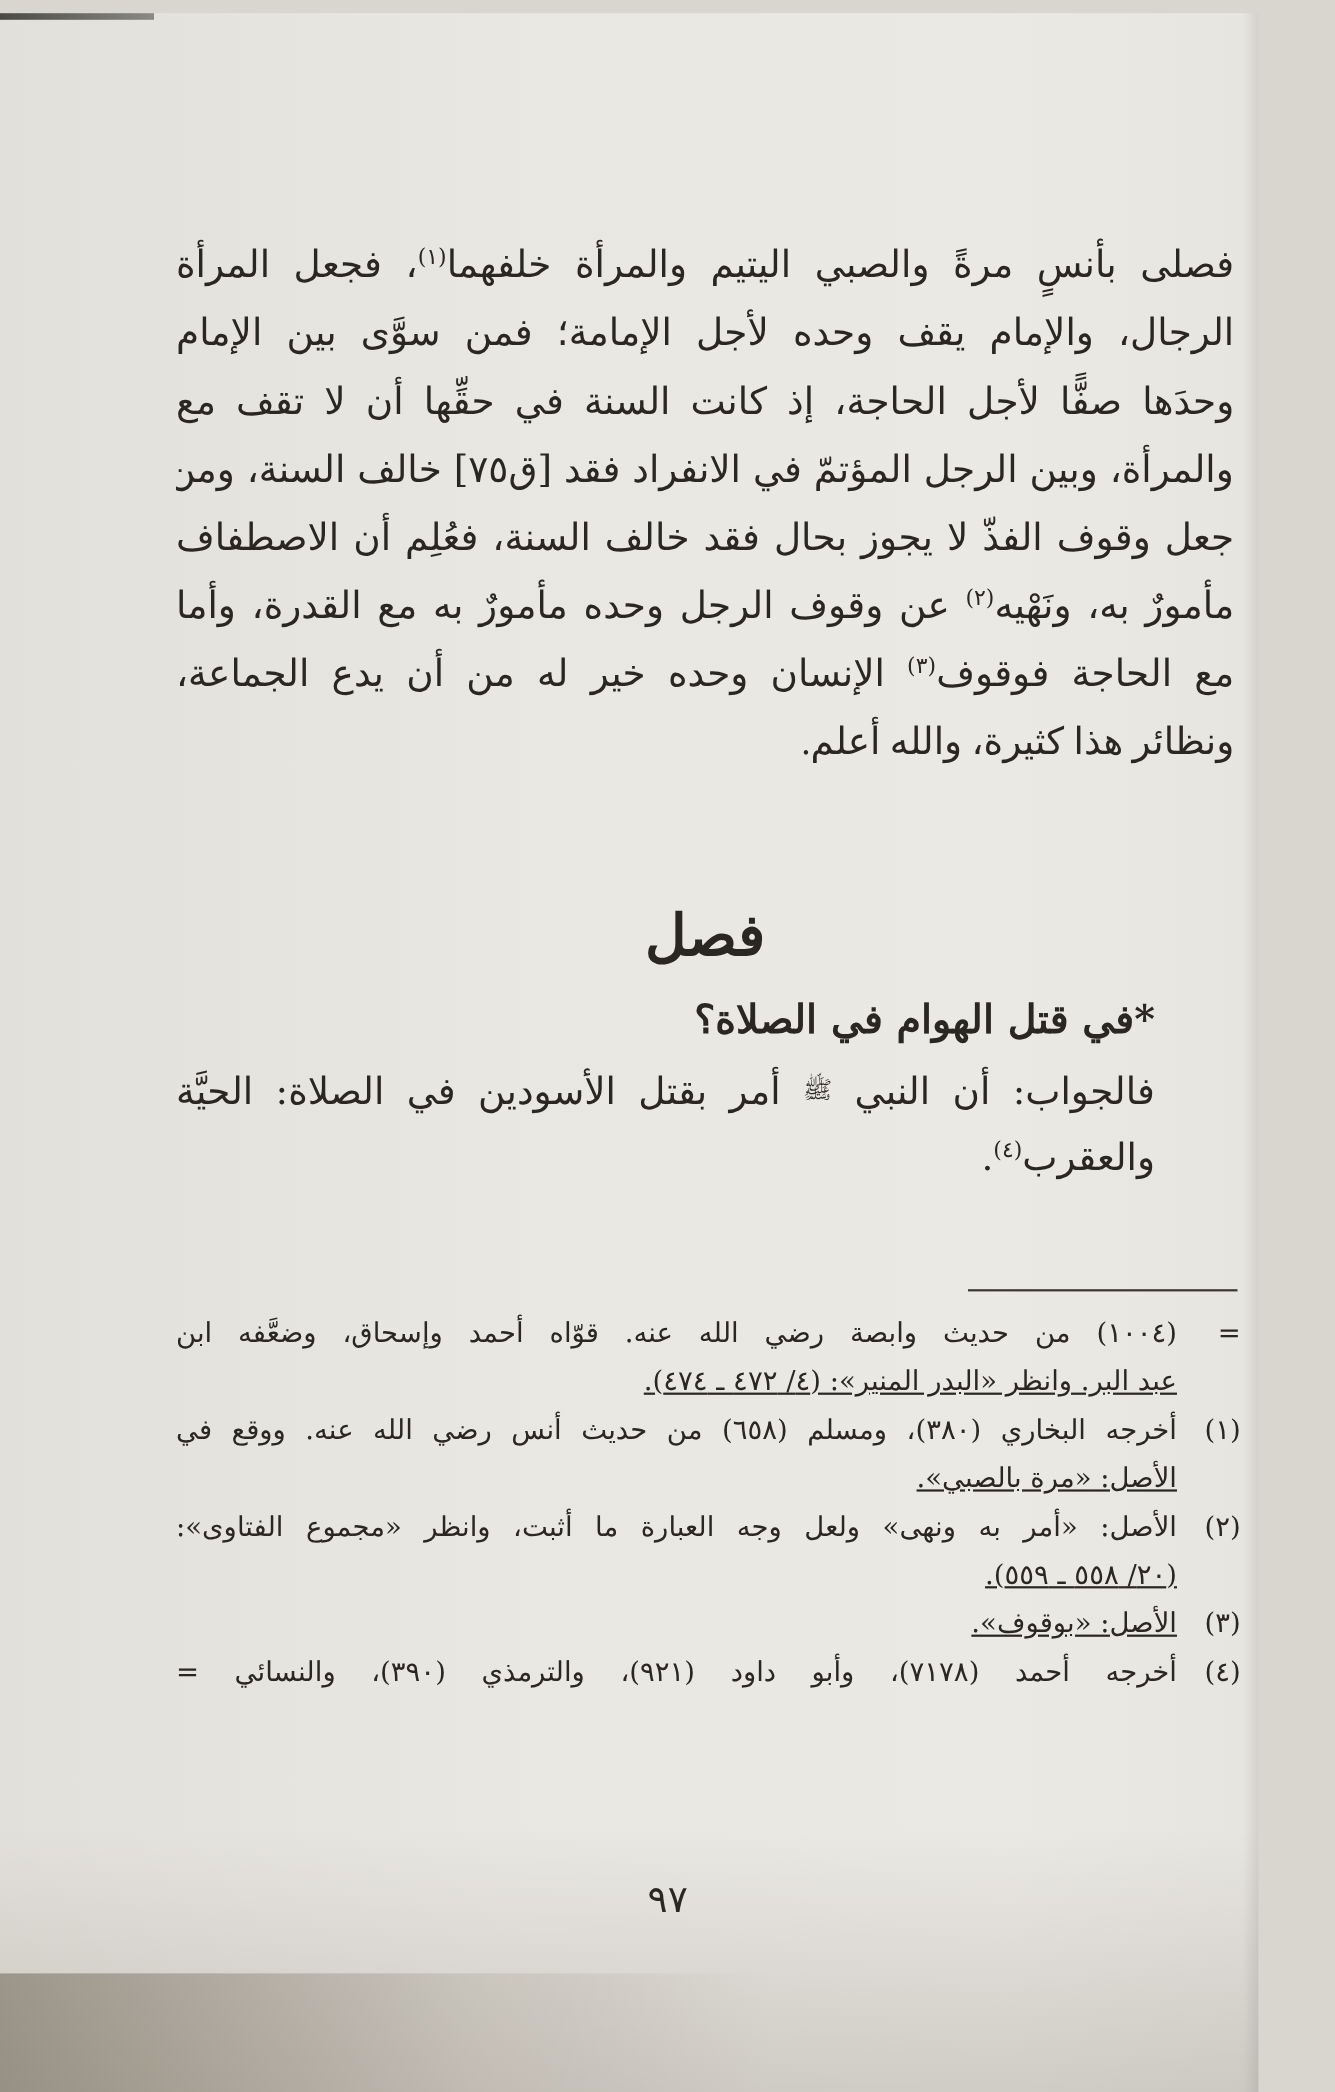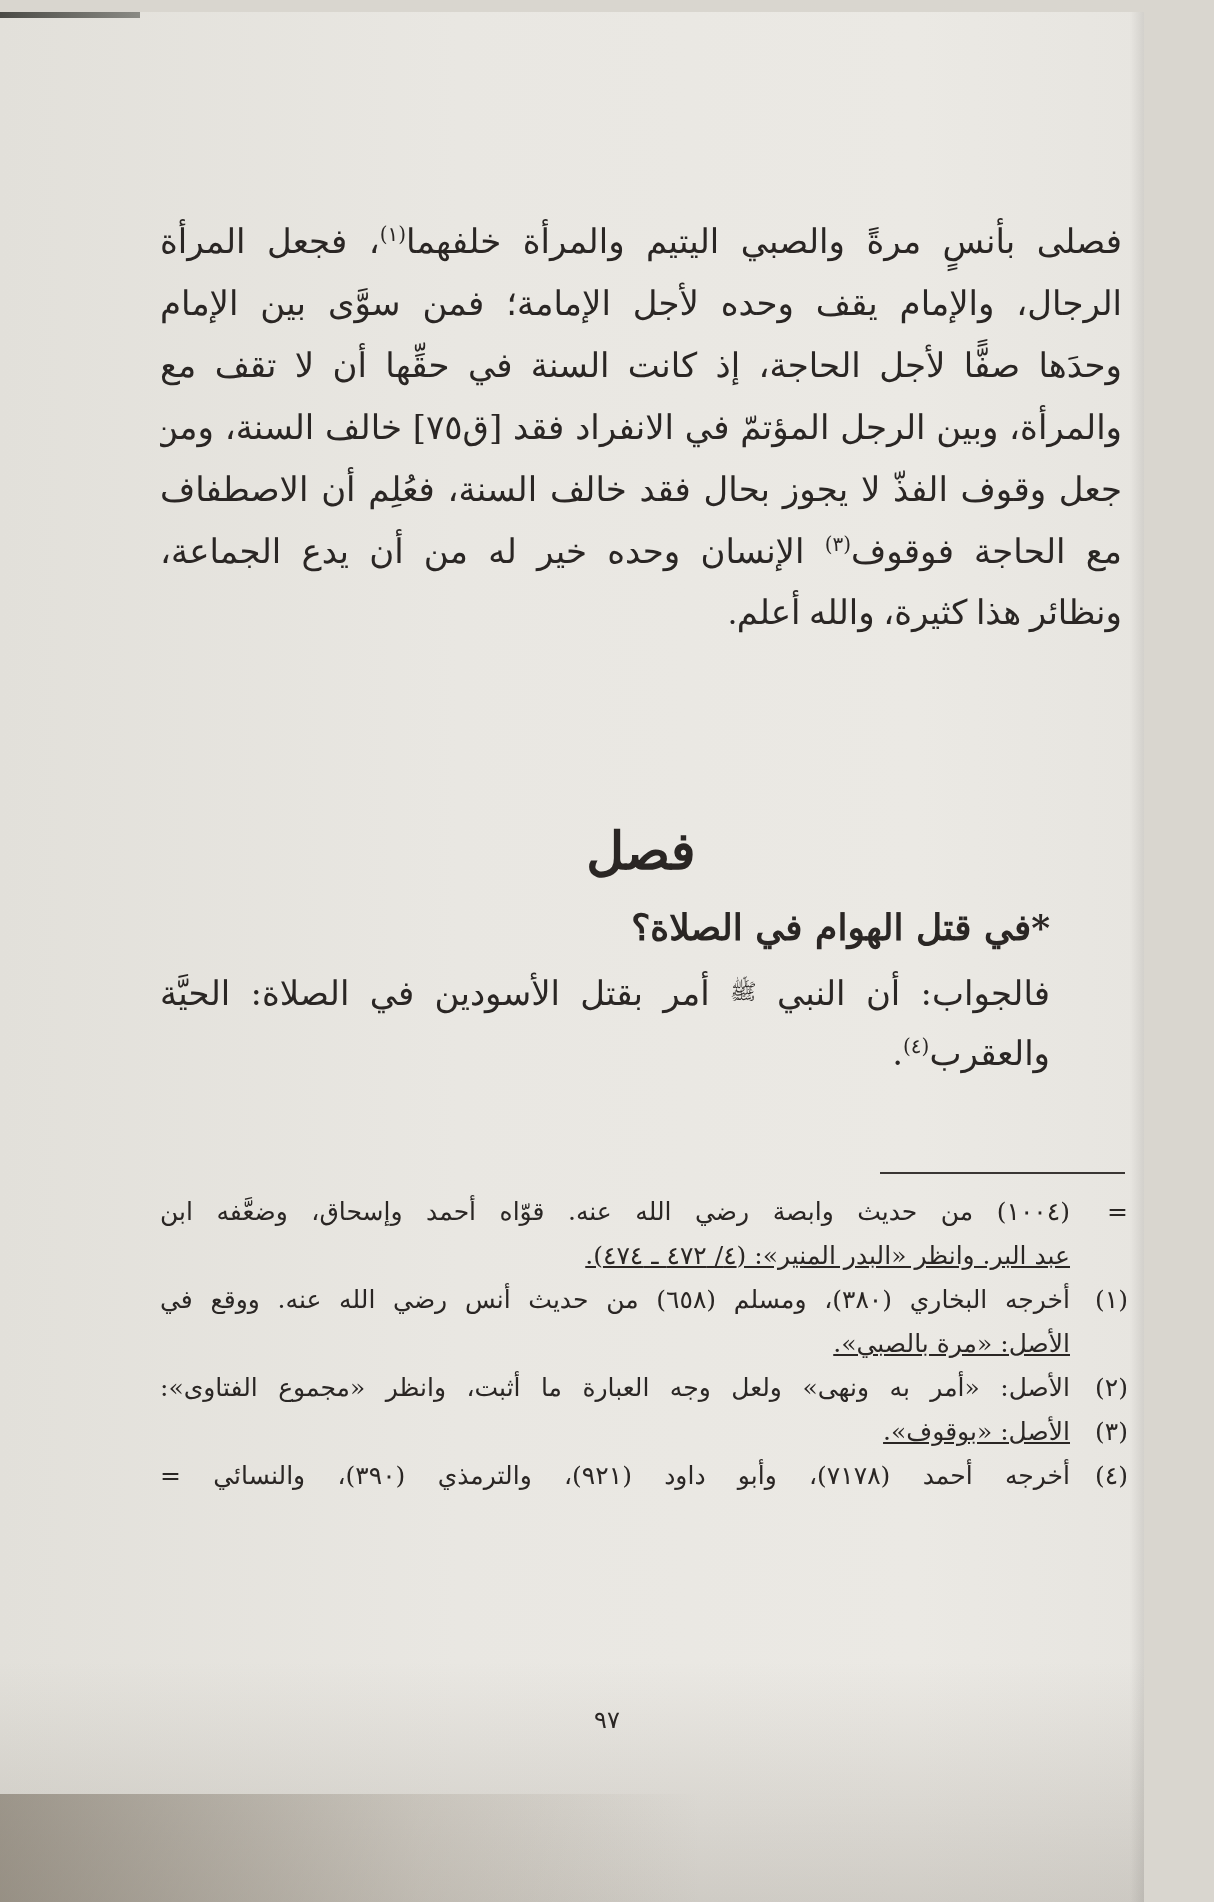--- a/index.html
+++ b/index.html
@@ -130,37 +130,38 @@
   }
   .fn .txt .l { display: block; white-space: nowrap; text-align: justify; text-align-last: justify; }
   .fn .txt .l.last { text-align-last: right; text-decoration: underline; }
   .fn.cont .num { font-family: "DejaVu Sans", sans-serif; }
   .page-number {
     position: absolute;
     top: 1694px;
     left: 557px;
     width: 100px;
     text-align: center;
-    font-size: 24px;
+    font-size: 34px;
     direction: rtl;
   }
 </style>
 </head>
 <body>
 
 <div class="page">
   <div class="top-strip"></div>
   <div class="bottom-shade"></div>
 
   <div class="body-text main-para">
     <span class="line"><span>فصلى بأنسٍ مرةً والصبي اليتيم والمرأة خلفهما</span><sup class="ref">(١)</sup><span>، فجعل المرأة</span></span>
     <span class="line">الرجال، والإمام يقف وحده لأجل الإمامة؛ فمن سوَّى بين الإمام</span>
     <span class="line">وحدَها صفًّا لأجل الحاجة، إذ كانت السنة في حقِّها أن لا تقف مع</span>
     <span class="line">والمرأة، وبين الرجل المؤتمّ في الانفراد فقد [ق٧٥] خالف السنة، ومن</span>
     <span class="line">جعل وقوف الفذّ لا يجوز بحال فقد خالف السنة، فعُلِم أن الاصطفاف</span>
+    <span class="line"><span>مأمورٌ به، ونَهْيه</span><sup class="ref">(٢)</sup><span> عن وقوف الرجل وحده مأمورٌ به مع القدرة، وأما</span></span>
     <span class="line"><span>مع الحاجة فوقوف</span><sup class="ref">(٣)</sup><span> الإنسان وحده خير له من أن يدع الجماعة،</span></span>
     <span class="line last">ونظائر هذا كثيرة، والله أعلم.</span>
   </div>
 
   <div class="section-heading">فصل</div>
 
   <div class="question">*في قتل الهوام في الصلاة؟</div>
 
   <div class="answer">
     <span class="line"><span>فالجواب: أن النبي</span> <span class="sallallahu">ﷺ</span> <span>أمر بقتل الأسودين في الصلاة: الحيَّة</span></span>
@@ -181,20 +182,21 @@
       <span class="num">(١)</span>
       <span class="txt">
         <span class="l">أخرجه البخاري (٣٨٠)، ومسلم (٦٥٨) من حديث أنس رضي الله عنه. ووقع في</span>
         <span class="l last">الأصل: «مرة بالصبي».</span>
       </span>
     </div>
     <div class="fn">
       <span class="num">(٢)</span>
       <span class="txt">
         <span class="l">الأصل: «أمر به ونهى» ولعل وجه العبارة ما أثبت، وانظر «مجموع الفتاوى»:</span>
+        <span class="l last">(٢٠/ ٥٥٨ ـ ٥٥٩).</span>
       </span>
     </div>
     <div class="fn">
       <span class="num">(٣)</span>
       <span class="txt">
         <span class="l last">الأصل: «بوقوف».</span>
       </span>
     </div>
     <div class="fn">
       <span class="num">(٤)</span>

